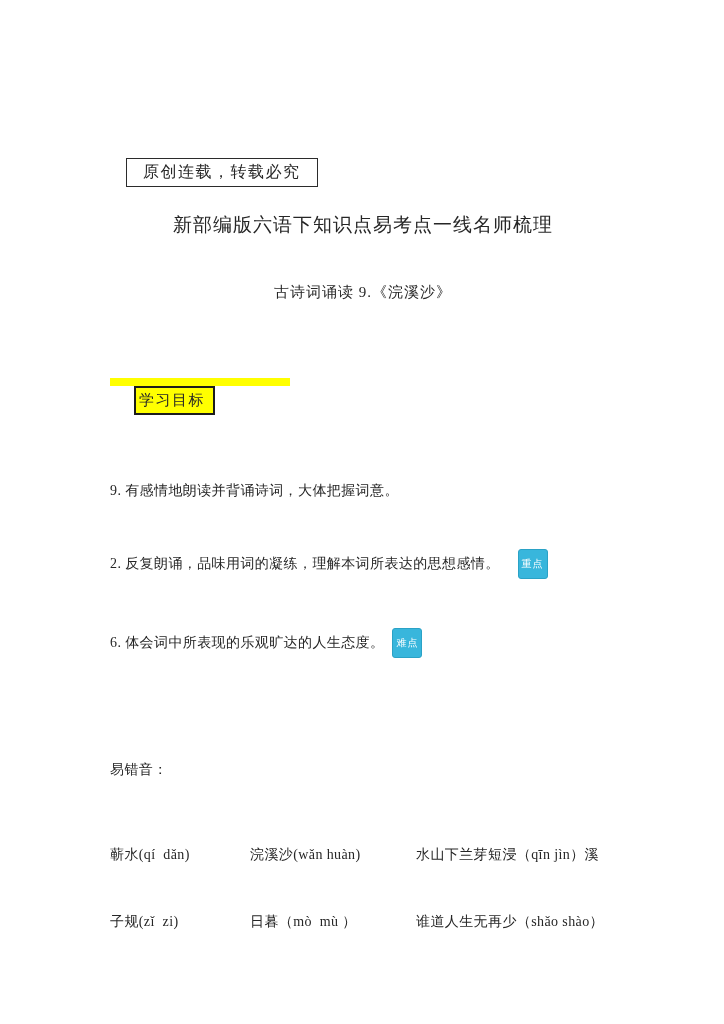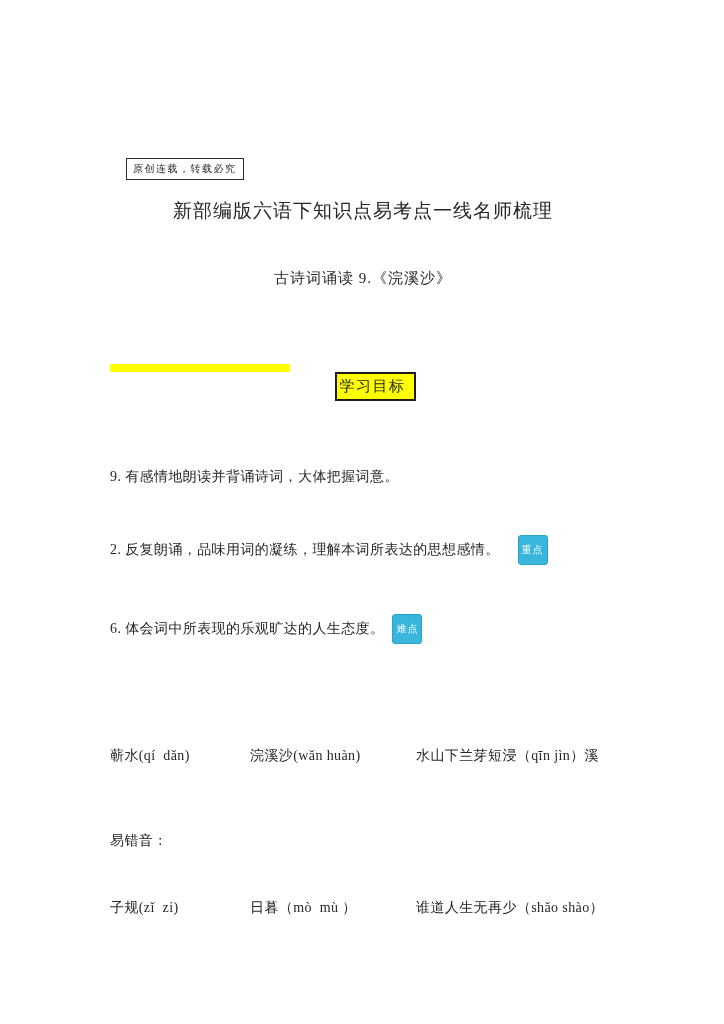--- a/index.html
+++ b/index.html
@@ -4,25 +4,25 @@
 <style>
   html,body { margin:0; padding:0; background:#ffffff; }
   .sheet {
     position:relative; width:724px; height:1024px; background:#ffffff;
     font-family:"Liberation Serif","DejaVu Serif",serif;
     color:#262626; overflow:hidden; white-space:pre-wrap;
   }
   .inner { padding:86px 108px 0 110px; width:506px; }
   .notice {
     display:inline-block; border:1px solid #2b2b2b;
-    padding:3px 6px; font-size:10px; letter-spacing:1.5px;
+    padding:3px 16px; font-size:16px; letter-spacing:1.5px;
   }
-  .title { text-align:center; font-size:19px; letter-spacing:1px; line-height:26px; }
+  .title { text-align:center; font-size:19px; letter-spacing:1px; margin-top:7px; line-height:26px; }
   .subtitle { text-align:center; font-size:15px; letter-spacing:1px; margin-top:8px; line-height:20px; }
-  .sec { margin:4px 0 13px 0; line-height:0;text-align:center; }
+  .sec { margin:4px 0 13px 0; line-height:0; }
   .hl-bar { height:8px; background:#ffff00; margin:0; }
   .w180 { width:180px; } .w145 { width:145px; }
   .hl-box {
     display:inline-block; background:#ffff00; border:2px solid #1c1c1c;
     padding:3px 8px 3px 3px; font-size:15px; letter-spacing:1.5px; line-height:19px;
   }
   .p { font-size:14px; line-height:18px; margin:0 0 13px 0; letter-spacing:0.4px; }
   .row { display:flex; align-items:center; }
   .cols { display:flex; }
   .c1 { width:140px; flex:none; } .c2 { width:166px; flex:none; } .c3 { flex:1; }
@@ -56,27 +56,27 @@
       <span>2. 反复朗诵，品味用词的凝练，理解本词所表达的思想感情。</span>
       <span class="badge ml-lg">重点</span>
     </div>
     <div class="p row">
       <span>6. 体会词中所表现的乐观旷达的人生态度。</span>
       <span class="badge ml-sm">难点</span>
     </div>
 
     
 
+    <div class="p">易错音：</div>
+
     <div class="p cols">
       <span class="c1">蕲水(qí  dǎn)</span>
       <span class="c2">浣溪沙(wǎn huàn)</span>
       <span class="c3">水山下兰芽短浸（qīn jìn）溪</span>
     </div>
-
-    <div class="p">易错音：</div>
     <div class="p cols">
       <span class="c1">子规(zǐ  zi)</span>
       <span class="c2">日暮（mò  mù ）</span>
       <span class="c3">谁道人生无再少（shǎo shào）</span>
     </div>
     
 
     
     
 

